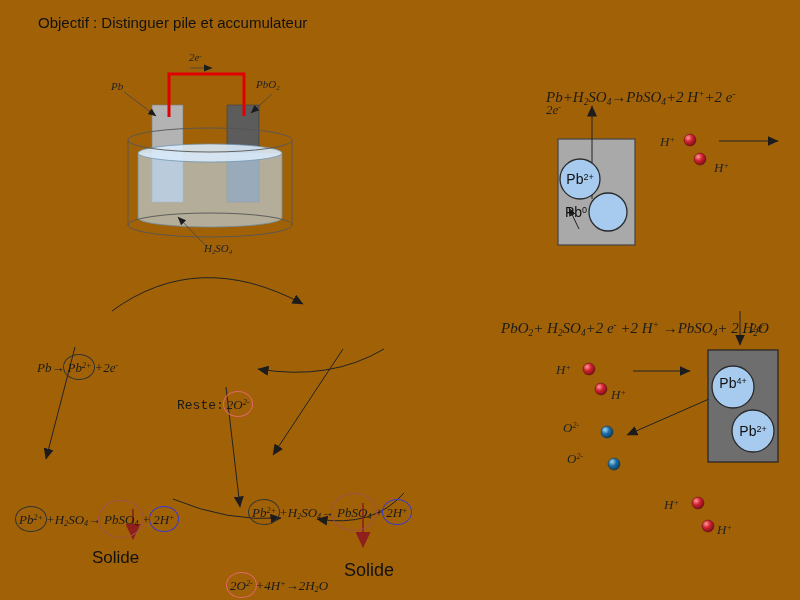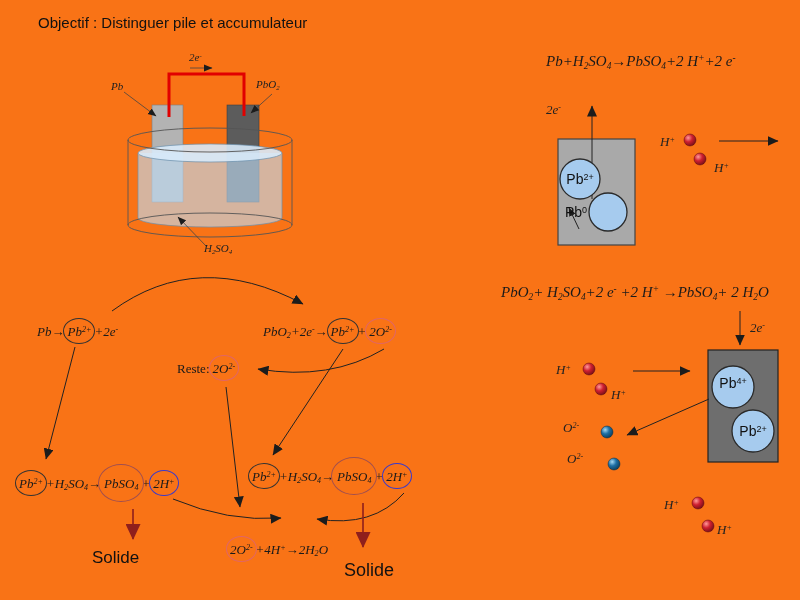--- a/index.html
+++ b/index.html
@@ -1,24 +1,24 @@
 <!DOCTYPE html>
 <html style="--wire-red: #e10000; --arrow-dark-red: #8f1f1c; --box1: #a9a9a9; --box2: #6e6e6e; --electrode-left: #b3b3b3; --electrode-right: #5c5c5c; --liquid: #bedcf4; --liquid-top: #d8eafa; --ion-fill: #a6cbee; --circle-black: #333333; --circle-red: #e06666; --circle-darkred: #a14f4f; --circle-blue: #3a3acc; --sphere-red: #bb1122; --sphere-blue: #1d6fa5;"><head>
 <meta charset="utf-8">
 <style>
   html,body{margin:0;padding:0;background:#fff;}
-  #page{position:relative;width:800px;height:600px;background:#f97316;overflow:hidden;
+  #page{position:relative;width:800px;height:600px;background:#a16207;overflow:hidden;
         font-family:"Liberation Sans",sans-serif;}
   #layer-svg{position:absolute;left:0;top:0;z-index:1;}
   .title{position:absolute;left:38px;top:14px;font:15px/18px "Liberation Sans",sans-serif;color:#111;z-index:2;}
-  .eq{position:absolute;font:italic 13px/16px "Liberation Serif",serif;color:#1a1a1a;white-space:nowrap;z-index:2;}
+  .eq{position:absolute;font:italic 13px/16px "Liberation Serif",serif;color:#1a1a1a;white-space:nowrap;z-index:2;margin-top:36px;}
   .eq-lg{font-size:15px;line-height:18px;}
   sup,sub{font-size:.62em;line-height:0;position:relative;vertical-align:baseline;}
   sup{top:-.5em;} sub{top:.28em;}
-  .up{font-style:normal;font-family:Liberation Serif, serif;}
+  .up{font-style:normal;font-family:Liberation Mono, monospace;}
   .circ{position:relative;display:inline-block;padding:0 2px;margin:0 1px;}
   .circ::before{content:"";position:absolute;left:-2px;right:-2px;top:-6px;bottom:-4px;
                 border:1px solid #333;border-radius:50%;pointer-events:none;}
   .circ-k::before{border-color:var(--circle-black);}
   .circ-r::before{border-color:var(--circle-red);}
   .circ-b::before{border-color:var(--circle-blue);}
   .circ-dr::before{border-color:var(--circle-darkred);left:-4px;right:-4px;top:-12px;bottom:-10px;}
   .lbl{position:absolute;font:italic 11px/13px "Liberation Serif",serif;color:#222;white-space:nowrap;z-index:2;}
   .lbl13{font-size:13px;line-height:15px;}
   .ion{position:absolute;transform:translate(-50%,-50%);font:14px/15px "Liberation Sans",sans-serif;color:#111;white-space:nowrap;z-index:2;}
@@ -127,21 +127,20 @@
   </svg>
 
   <div class="title">Objectif : Distinguer pile et accumulateur</div>
 
   <div class="lbl" style="left:189px;top:51px"><span><span>2e</span><sup>-</sup></span></div>
   <div class="lbl" style="left:111px;top:80px"><span><span>Pb</span></span></div>
   <div class="lbl" style="left:256px;top:78px"><span><span>PbO</span><sub>2</sub></span></div>
   <div class="lbl" style="left:204px;top:242px"><span><span>H</span><sub>2</sub><span>SO</span><sub>4</sub></span></div>
 
   <div class="eq" style="left:37px;top:324px"><span><span>Pb→</span></span><span class="circ circ-k"><span>Pb</span><sup>2+</sup></span><span><span>+2e</span><sup>-</sup></span></div>
-  <div class="eq" style="left:263px;top:324px"><span><span>PbO</span><sub>2</sub><span>+2e</span><sup>-</sup><span>→</span></span><span class="circ circ-k"><span>Pb</span><sup>2+</sup></span><span><span>+</span></span><span class="circ circ-r"><span>2O</span><sup>2-</sup></span></div>
   <div class="eq" style="left:177px;top:361px"><span><span class="up">Reste:</span></span><span class="circ circ-r"><span>2O</span><sup>2-</sup></span></div>
   <div class="eq" style="left:16px;top:476px"><span class="circ circ-k"><span>Pb</span><sup>2+</sup></span><span><span>+H</span><sub>2</sub><span>SO</span><sub>4</sub><span>→</span></span><span class="circ circ-dr"><span>PbSO</span><sub>4</sub></span><span><span>+</span></span><span class="circ circ-b"><span>2H</span><sup>+</sup></span></div>
   <div class="eq" style="left:249px;top:469px"><span class="circ circ-k"><span>Pb</span><sup>2+</sup></span><span><span>+H</span><sub>2</sub><span>SO</span><sub>4</sub><span>→</span></span><span class="circ circ-dr"><span>PbSO</span><sub>4</sub></span><span><span>+</span></span><span class="circ circ-b"><span>2H</span><sup>+</sup></span></div>
   <div class="eq" style="left:227px;top:542px"><span class="circ circ-r"><span>2O</span><sup>2-</sup></span><span><span>+4H</span><sup>+</sup><span>→2H</span><sub>2</sub><span>O</span></span></div>
   <div class="solide" style="left:92px;top:548px">Solide</div>
   <div class="solide solide-lg" style="left:344px;top:560px">Solide</div>
 
   <div class="eq eq-lg" style="left:546px;top:52px"><span><span>Pb+H</span><sub>2</sub><span>SO</span><sub>4</sub><span>→PbSO</span><sub>4</sub><span>+2 H</span><sup>+</sup><span>+2 e</span><sup>-</sup></span></div>
   <div class="eq eq-lg" style="left:501px;top:283px"><span><span>PbO</span><sub>2</sub><span>+ H</span><sub>2</sub><span>SO</span><sub>4</sub><span>+2 e</span><sup>-</sup><span> +2 H</span><sup>+</sup><span> →PbSO</span><sub>4</sub><span>+ 2 H</span><sub>2</sub><span>O</span></span></div>
 

